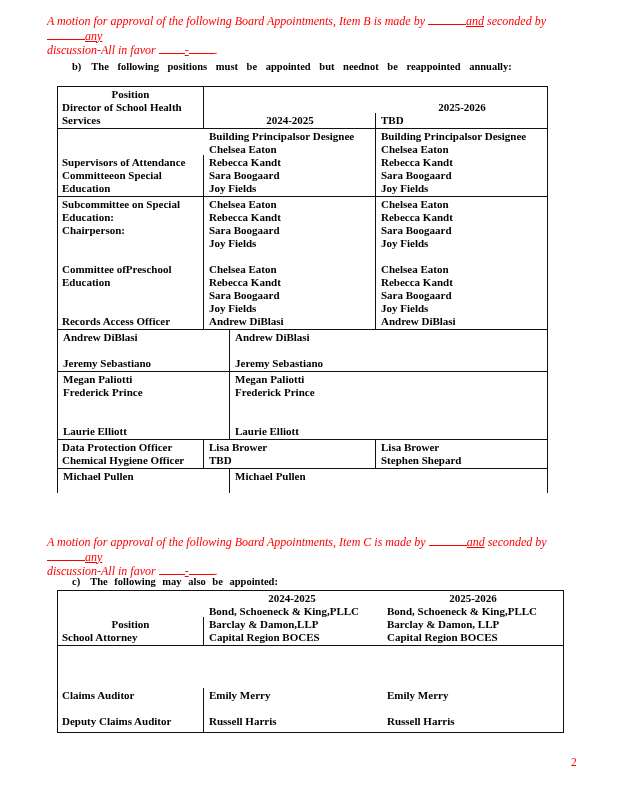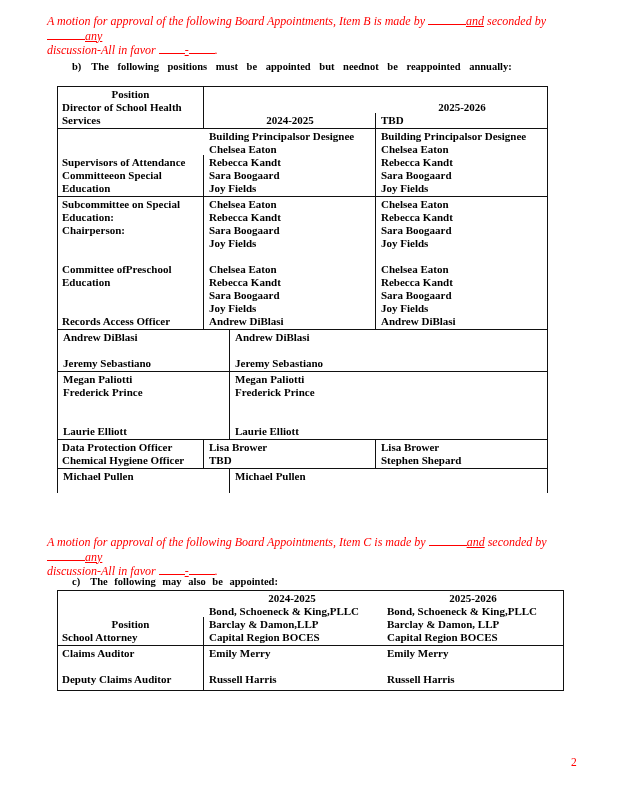--- a/index.html
+++ b/index.html
@@ -56,21 +56,21 @@
   .t1 .c2 { width:172px; border-right:1px solid #111; }
   .t1 .c3 { flex:1; }
   .t2 .c1 { width:146px; border-right:1px solid #111; }
   .t2 .c2 { width:175px; }
   .t2 .c3 { flex:1; }
   .c2, .c3 { padding-left:5px; }
   .t2 .c3 { padding-left:8px; }
   .hdr { text-align:center; }
   .cellbody { white-space:pre-line; }
   .row-last-open .col { padding-bottom:10px; }
-  .row-claims .col { padding-bottom:4px; }
+  .row-claims .col { padding-bottom:4px;margin-top:42px; }
   
   .pagenum {
     position:absolute; left:571px; top:756px;
     color:#ff0000; font-size:11.5px;
   }
 </style>
 </head>
 <body>
 
 <div class="page">

